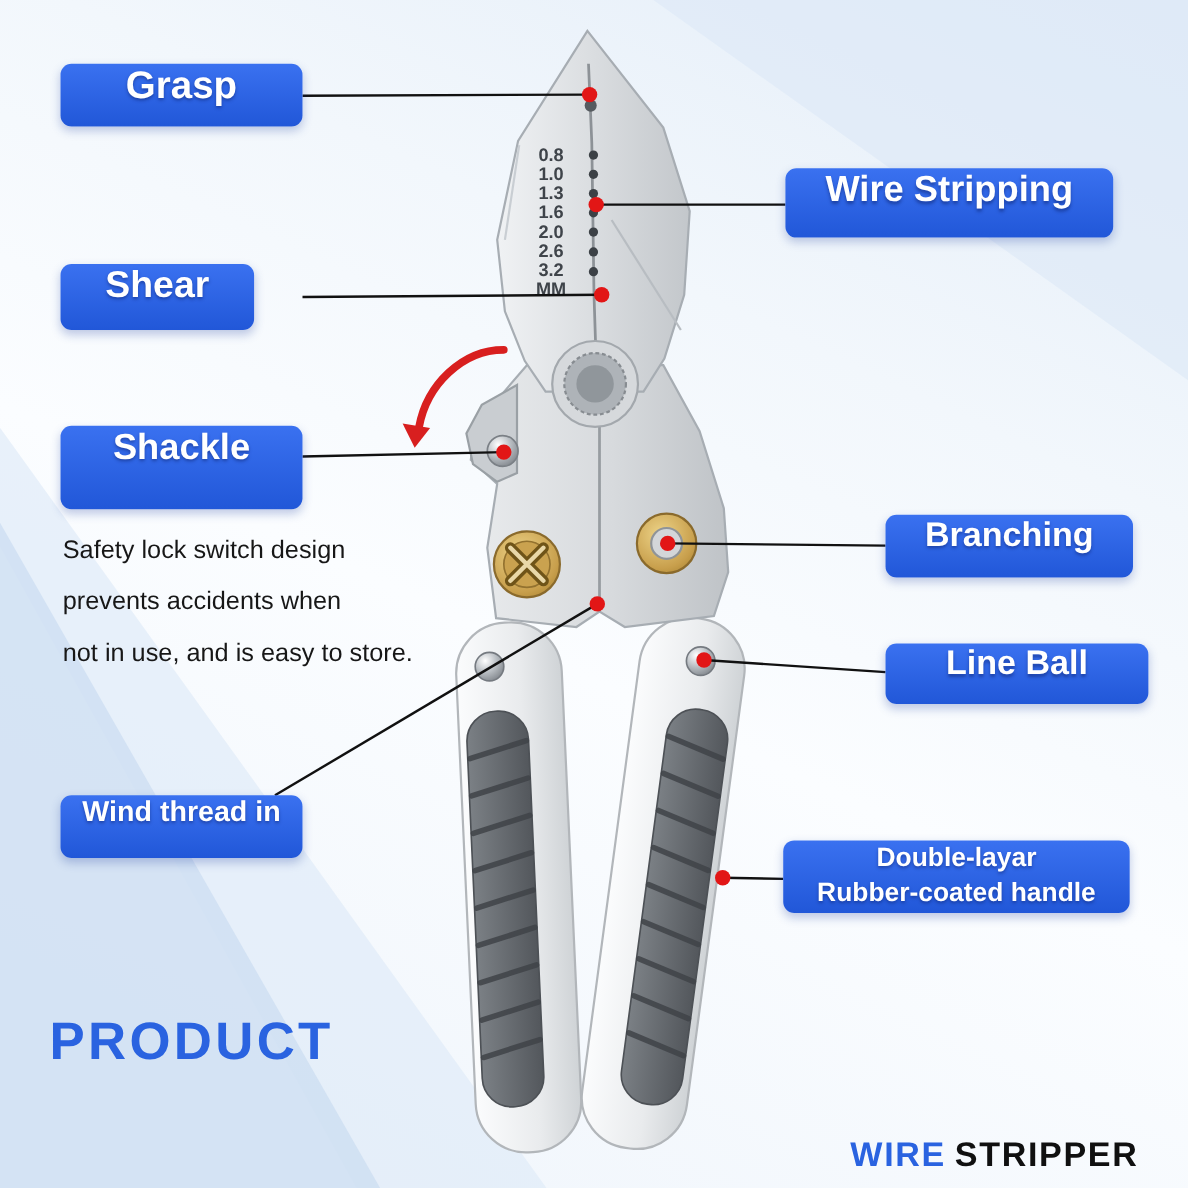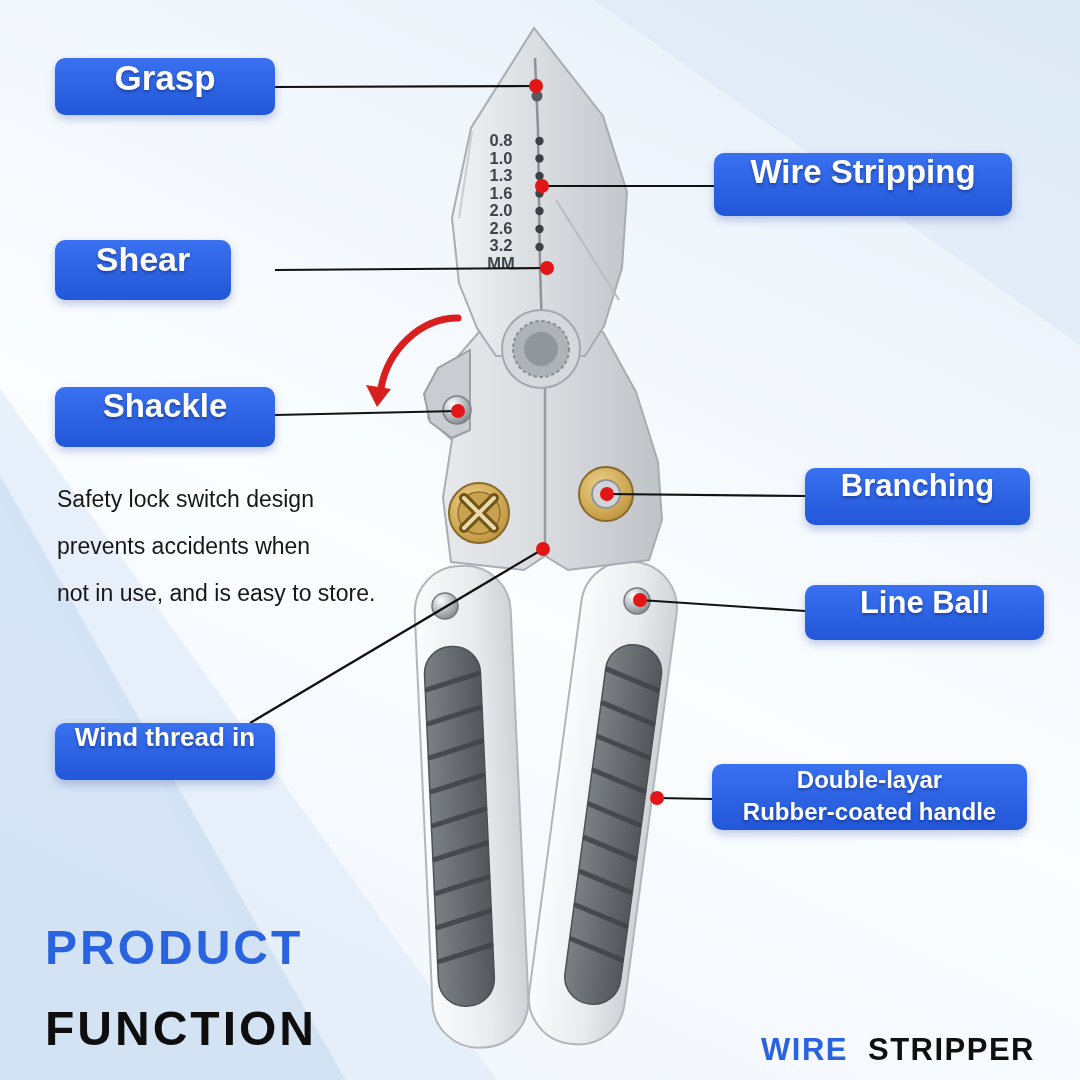--- a/index.html
+++ b/index.html
@@ -21,42 +21,42 @@
     position:absolute; background:linear-gradient(180deg,#3a71f0,#2157d8);
     color:#fff; border-radius:10px; font-weight:bold;
     display:flex; flex-direction:column; align-items:center; 
     text-shadow:0 2px 3px rgba(8,25,90,.45);
     box-shadow:0 4px 9px rgba(35,70,160,.28);
     line-height:1.15; text-align:center;
   }
   .c-grasp     { left:55px;  top:58px;  width:220px; height:57px; font-size:35px; }
   .c-wire      { left:714px; top:153px; width:298px; height:63px; font-size:33px; }
   .c-shear     { left:55px;  top:240px; width:176px; height:60px; font-size:34px; }
-  .c-shackle   { left:55px;  top:387px; width:220px; height:60px; font-size:33px; }
+  .c-shackle   { left:55px;  top:387px; width:220px; height:76px; font-size:33px; }
   .c-branching { left:805px; top:468px; width:225px; height:57px; font-size:31px; }
   .c-lineball  { left:805px; top:585px; width:239px; height:55px; font-size:31px; }
   .c-wind      { left:55px;  top:723px; width:220px; height:57px; font-size:26px; }
   .c-handle    { left:712px; top:764px; width:315px; height:66px; font-size:24px; line-height:1.32; }
 
   .note {
     position:absolute; left:57px; top:476px; width:400px;
     font-size:23px; font-weight:500; color:#171717; line-height:47px;
   }
 
   .footer-heading { position:absolute; left:45px; top:920px; }
   .footer-heading .h-blue {
     display:block; color:#2a63e0; font-size:48px; font-weight:bold; letter-spacing:3px;
   }
   .footer-heading .h-dark {
     display:block; color:#0e0e0e; font-size:48px; font-weight:bold; letter-spacing:3px; margin-top:26px;
   }
   .brand {
     position:absolute; right:45px; top:1032px; font-size:31px; font-weight:bold; letter-spacing:1.5px;
   }
-  .brand .b-blue { color:#2a63e0; margin-right:20px; }
+  .brand .b-blue { color:#2a63e0; margin-right:8px; }
   .brand .b-dark { color:#101010; }
 
   .size-label { font-size:16.5px; font-weight:bold; fill:#3f444a; }
 </style>
 </head>
 <body>
 
 <div class="stage">
 
   <div class="band band-tr"></div>
@@ -225,19 +225,18 @@
   </div>
 
   <div class="note">
     <div>Safety lock switch design</div>
     <div>prevents accidents when</div>
     <div>not in use, and is easy to store.</div>
   </div>
 
   <div class="footer-heading">
     <span class="h-blue">PRODUCT</span>
-    <span class="h-dark">FUNCTION</span>
   </div>
   <div class="brand">
     <span class="b-blue">WIRE</span><span class="b-dark">STRIPPER</span>
   </div>
 
 </div>
 
 </body></html>

